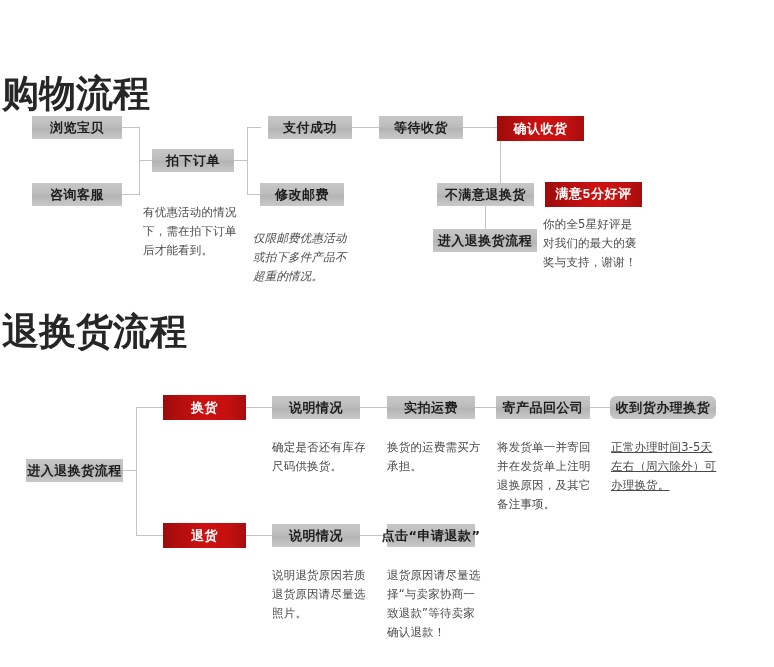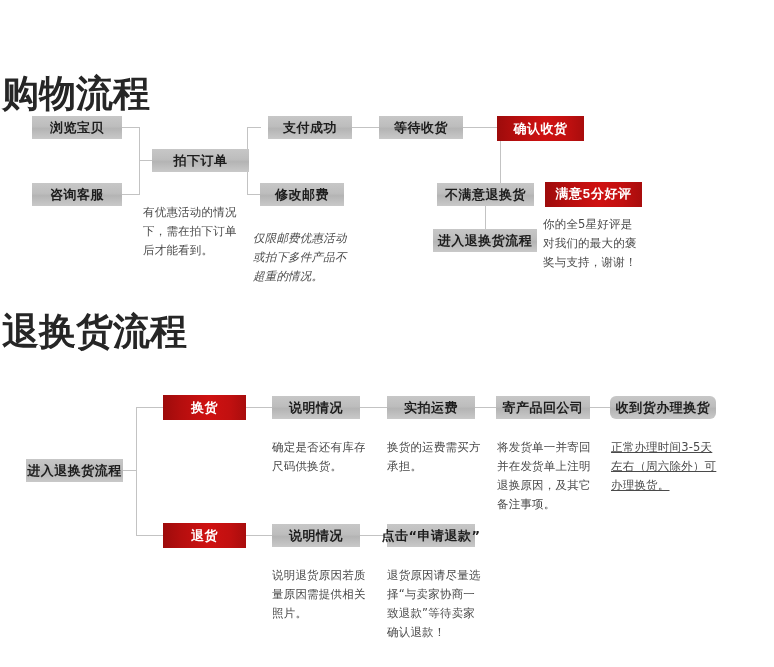--- a/index.html
+++ b/index.html
@@ -86,21 +86,21 @@
   <div class="conn h" style="left:462px;top:127px;width:35px;"></div>
 
   <div class="conn v" style="left:500px;top:141px;height:44px;"></div>
   <div class="conn h" style="left:485px;top:184px;width:16px;"></div>
   <div class="conn v" style="left:485px;top:184px;height:56px;"></div>
 
   <div class="node gray" style="left:32px;top:116px;width:90px;height:23px;">浏览宝贝</div>
 
   <div class="node gray" style="left:32px;top:183px;width:90px;height:23px;">咨询客服</div>
 
-  <div class="node gray" style="left:152px;top:149px;width:97px;height:23px;">拍下订单</div>
+  <div class="node gray" style="left:152px;top:149px;width:82px;height:23px;">拍下订单</div>
 
   <div class="node gray" style="left:260px;top:116px;width:84px;height:23px;margin-left:8px;">支付成功</div>
 
   <div class="node gray" style="left:260px;top:183px;width:84px;height:23px;">修改邮费</div>
 
   <div class="node gray" style="left:379px;top:116px;width:84px;height:23px;">等待收货</div>
 
   <div class="node red" style="left:497px;top:116px;width:87px;height:25px;">确认收货</div>
 
   <div class="node gray" style="left:437px;top:183px;width:97px;height:23px;">不满意退换货</div>
@@ -163,21 +163,21 @@
   <div class="caption" style="left:497px;top:438px;width:100px;">将发货单一并寄回
 并在发货单上注明
 退换原因，及其它
 备注事项。</div>
 
   <div class="caption" style="left:611px;top:438px;width:110px;text-decoration:underline;">正常办理时间3-5天
 左右（周六除外）可
 办理换货。</div>
 
   <div class="caption" style="left:272px;top:566px;width:108px;">说明退货原因若质
-量原因需提供相关
+退货原因请尽量选
 照片。</div>
 
   <div class="caption" style="left:387px;top:566px;width:108px;">退货原因请尽量选
 择“与卖家协商一
 致退款”等待卖家
 确认退款！</div>
 
 </div>
 
 </body></html>

